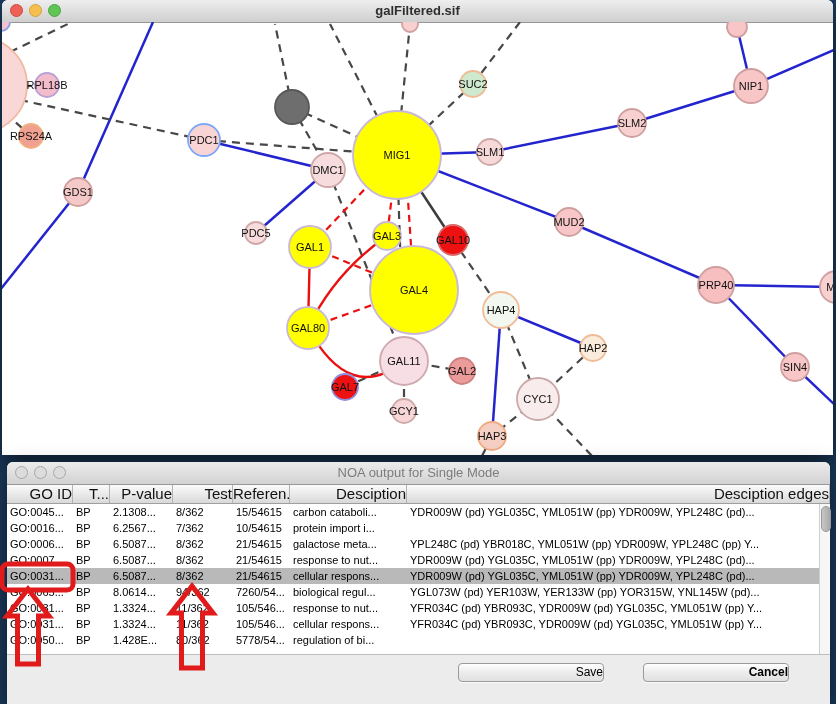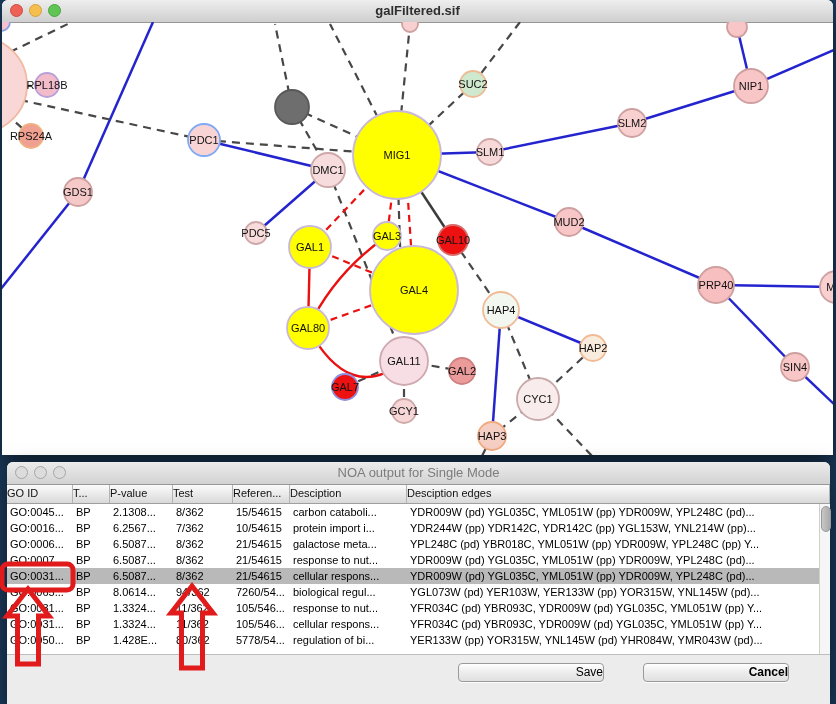--- a/index.html
+++ b/index.html
@@ -27,22 +27,22 @@
   .e-rd{stroke:#ea1010;stroke-width:2.2;stroke-dasharray:7 5;fill:none;}
   .node-label{font-family:"Liberation Sans",sans-serif;font-size:11px;fill:#111;
               text-anchor:middle;}
 
   
   #noa-win{left:7px;top:462px;width:823px;height:242px;background:#ececec;}
   #noa-win .titlebar{background:linear-gradient(#ececec,#d2d2d2);}
   #noa-win .title{color:#7c7c7c;font-weight:normal;}
   .thead{height:18px;display:flex;background:linear-gradient(#fbfbfb,#d9d9d9);
          border-bottom:1px solid #9f9f9f;}
-  .hcell{box-sizing:border-box;height:18px;line-height:17px;font-size:11px;color:#111;
-         text-align:left;border-right:1px solid #b3b3b3;overflow:hidden;white-space:nowrap;}
+  .hcell{box-sizing:border-box;height:18px;line-height:17px;font-size:15px;color:#111;
+         text-align:right;border-right:1px solid #b3b3b3;overflow:hidden;white-space:nowrap;}
   .tbody{background:#fff;height:150px;position:relative;border-bottom:1px solid #bdbdbd;}
   .trow{display:flex;height:16px;line-height:16px;font-size:11px;color:#000;background:#fff;}
   .trow.selected{background:#b9b9b9;}
   .tcell{box-sizing:border-box;padding:0 3px;overflow:hidden;white-space:nowrap;}
   .c0{width:66px}.c1{width:37px}.c2{width:63px}.c3{width:60px}.c4{width:57px}
   .c5{width:117px}.c6{flex:1;min-width:0;}
   #vscroll{position:absolute;right:0;top:0;width:11px;height:150px;background:#f6f6f6;
            border-left:1px solid #cfcfcf;box-sizing:border-box;}
   #vthumb{position:absolute;left:1px;top:2px;width:8px;height:24px;border-radius:5px;
           background:linear-gradient(90deg,#c7c7c7,#a9a9a9);border:1px solid #9a9a9a;}
@@ -213,21 +213,20 @@
           <div class="tcell c5">carbon cataboli...</div>
           <div class="tcell c6">YDR009W (pd) YGL035C, YML051W (pp) YDR009W, YPL248C (pd)...</div>
         </div>
         <div class="trow">
           <div class="tcell c0">GO:0016...</div>
           <div class="tcell c1">BP</div>
           <div class="tcell c2">6.2567...</div>
           <div class="tcell c3">7/362</div>
           <div class="tcell c4">10/54615</div>
           <div class="tcell c5">protein import i...</div>
-          <div class="tcell c6">YDR244W (pp) YDR142C, YDR142C (pp) YGL153W, YNL214W (pp)...</div>
         </div>
         <div class="trow">
           <div class="tcell c0">GO:0006...</div>
           <div class="tcell c1">BP</div>
           <div class="tcell c2">6.5087...</div>
           <div class="tcell c3">8/362</div>
           <div class="tcell c4">21/54615</div>
           <div class="tcell c5">galactose meta...</div>
           <div class="tcell c6">YPL248C (pd) YBR018C, YML051W (pp) YDR009W, YPL248C (pp) Y...</div>
         </div>
@@ -276,21 +275,20 @@
           <div class="tcell c5">cellular respons...</div>
           <div class="tcell c6">YFR034C (pd) YBR093C, YDR009W (pd) YGL035C, YML051W (pp) Y...</div>
         </div>
         <div class="trow">
           <div class="tcell c0">GO:0050...</div>
           <div class="tcell c1">BP</div>
           <div class="tcell c2">1.428E...</div>
           <div class="tcell c3">80/362</div>
           <div class="tcell c4">5778/54...</div>
           <div class="tcell c5">regulation of bi...</div>
-          <div class="tcell c6">YER133W (pp) YOR315W, YNL145W (pd) YHR084W, YMR043W (pd)...</div>
         </div>
       </div>
     <div id="vscroll">
       <div id="vthumb"></div>
     </div>
   </div>
   <div class="btn-panel">
     <div class="mac-btn" id="save-btn">Save</div>
     <div class="mac-btn" id="cancel-btn">Cancel</div>
   </div>

